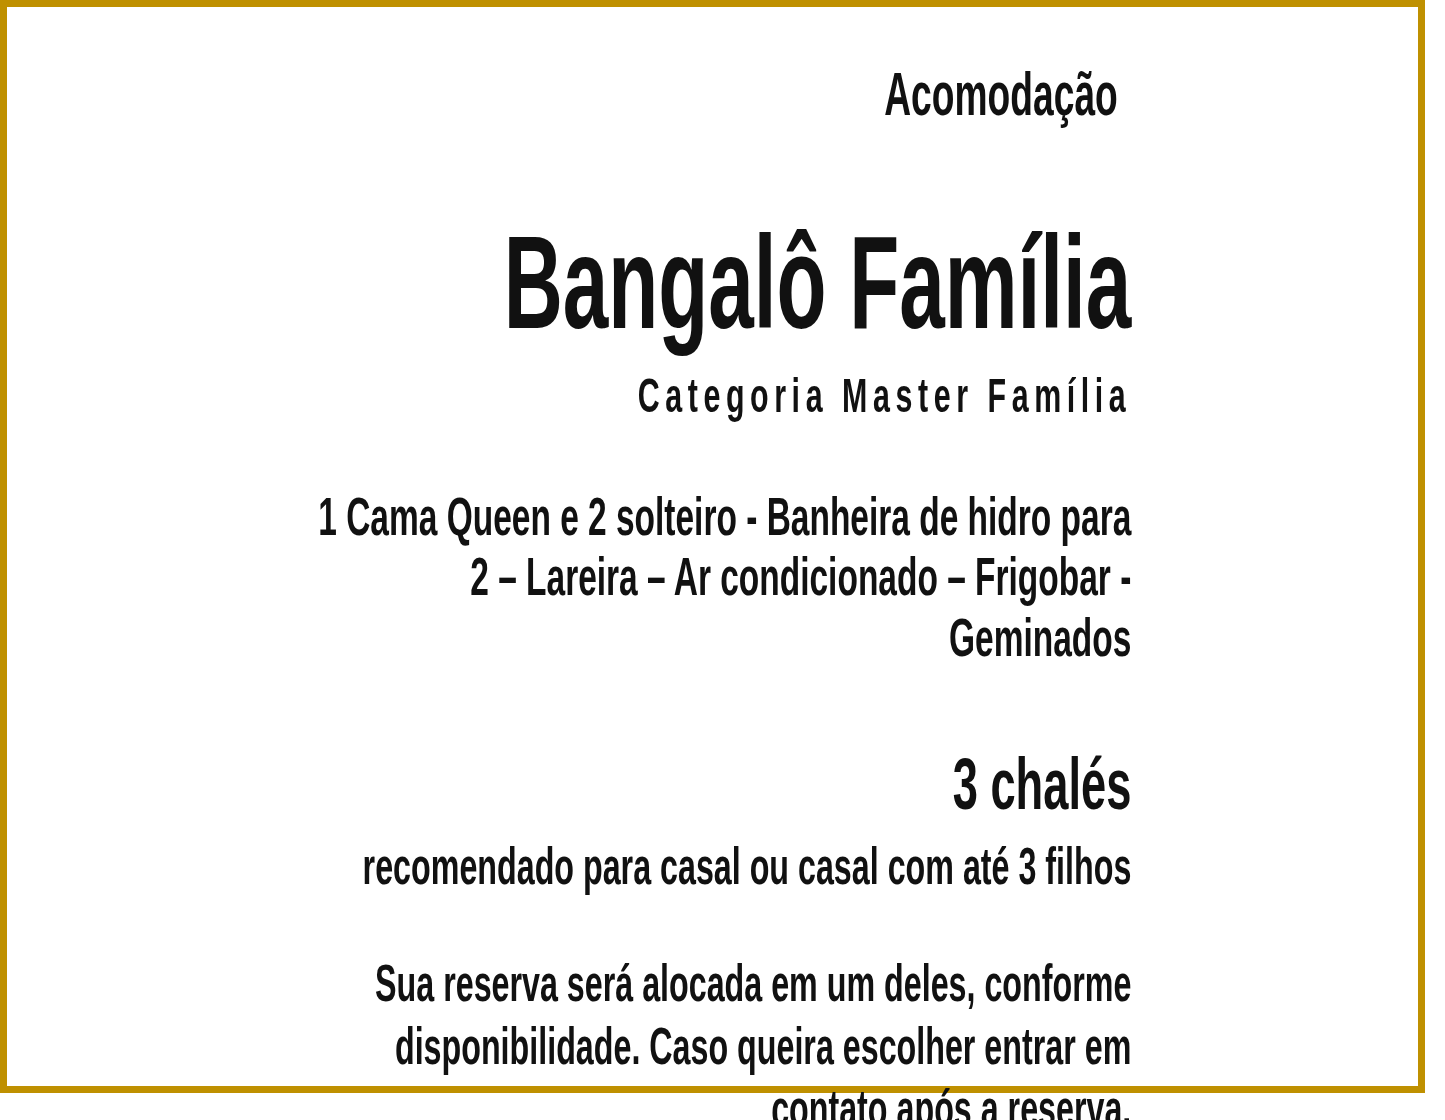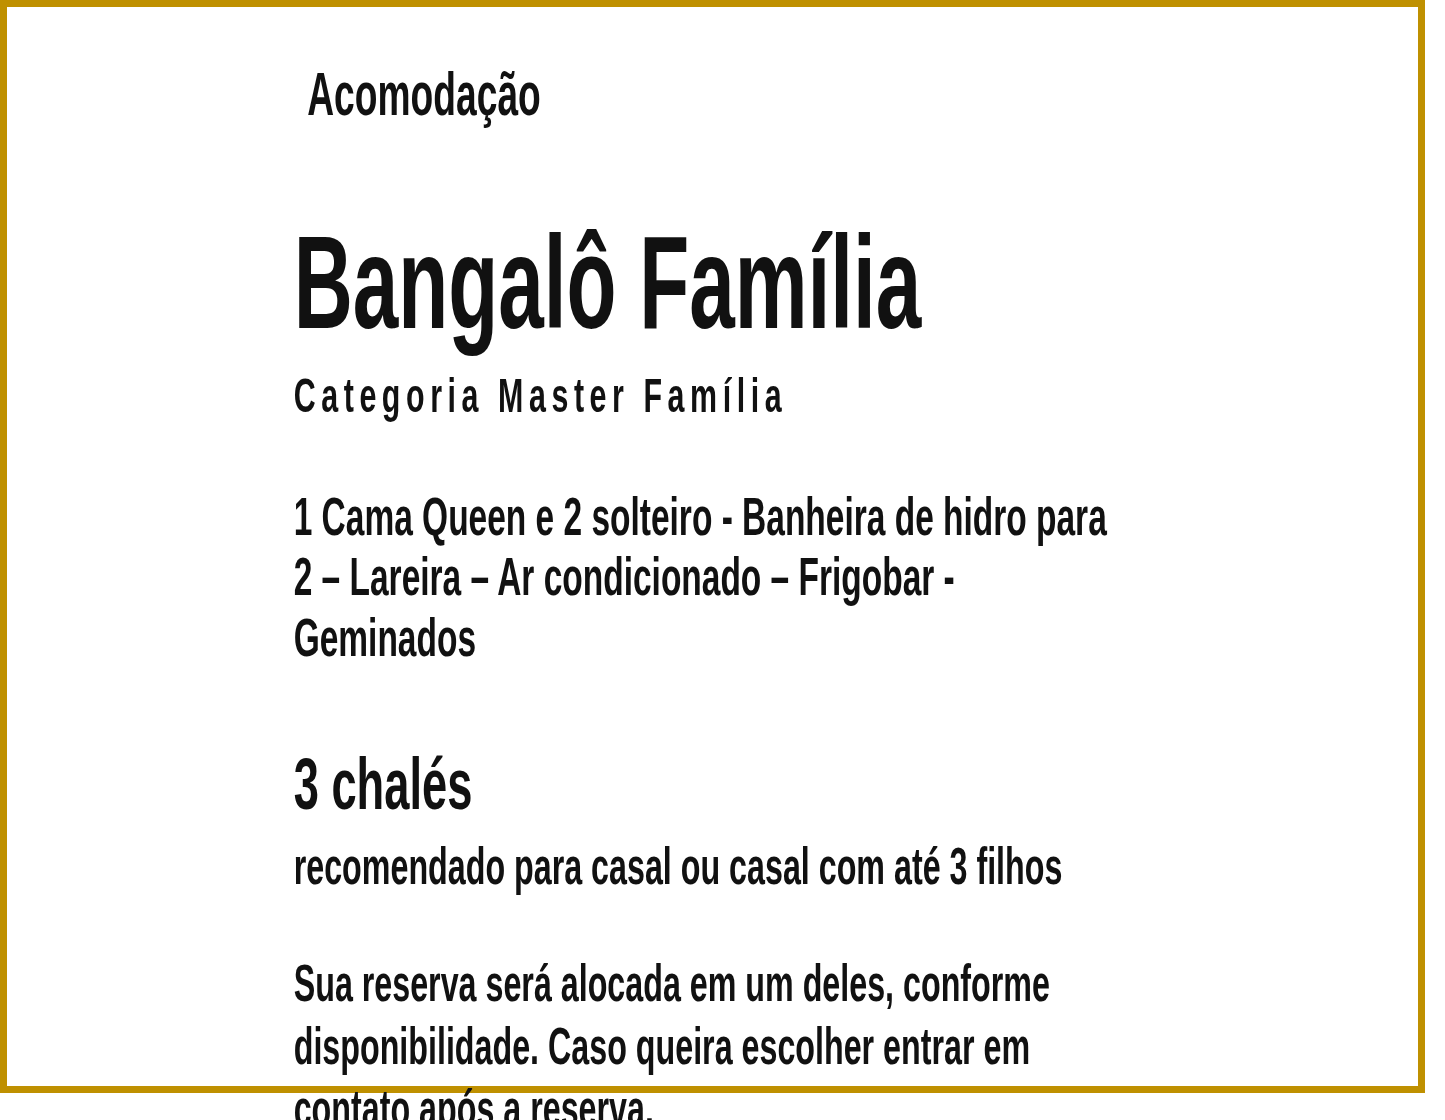--- a/index.html
+++ b/index.html
@@ -31,21 +31,21 @@
 
   
   #content {
     position: absolute;
     left: 7px;
     top: 7px;
     width: 1411px;
     height: 1086px;
     box-sizing: border-box;
     padding: 0 30px;
-    text-align: left;
+    text-align: right;
     color: #111111;
   }
 
   
   .cond {
     display: block;
     transform-origin: center top;
     white-space: normal;
   }
 

